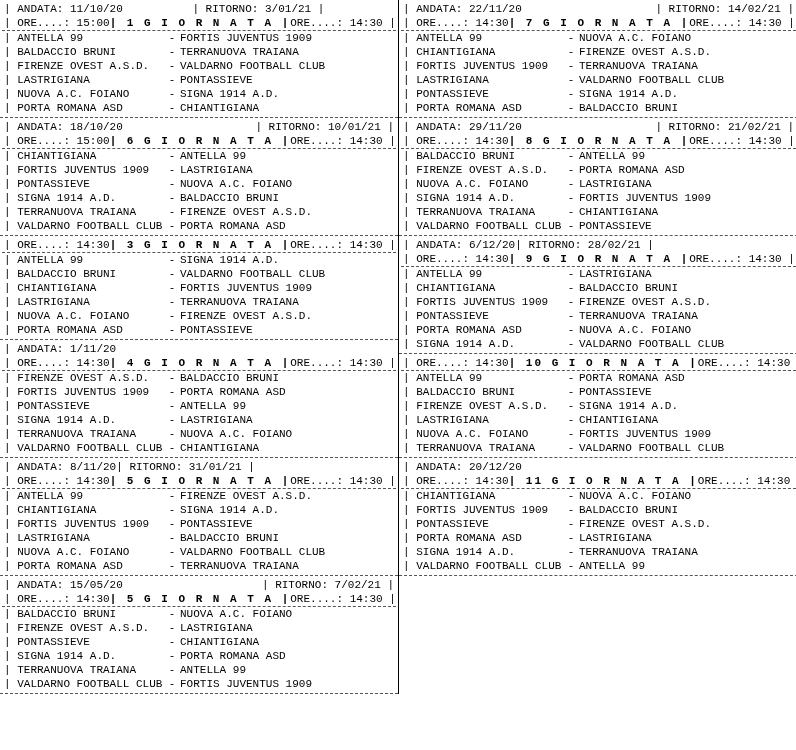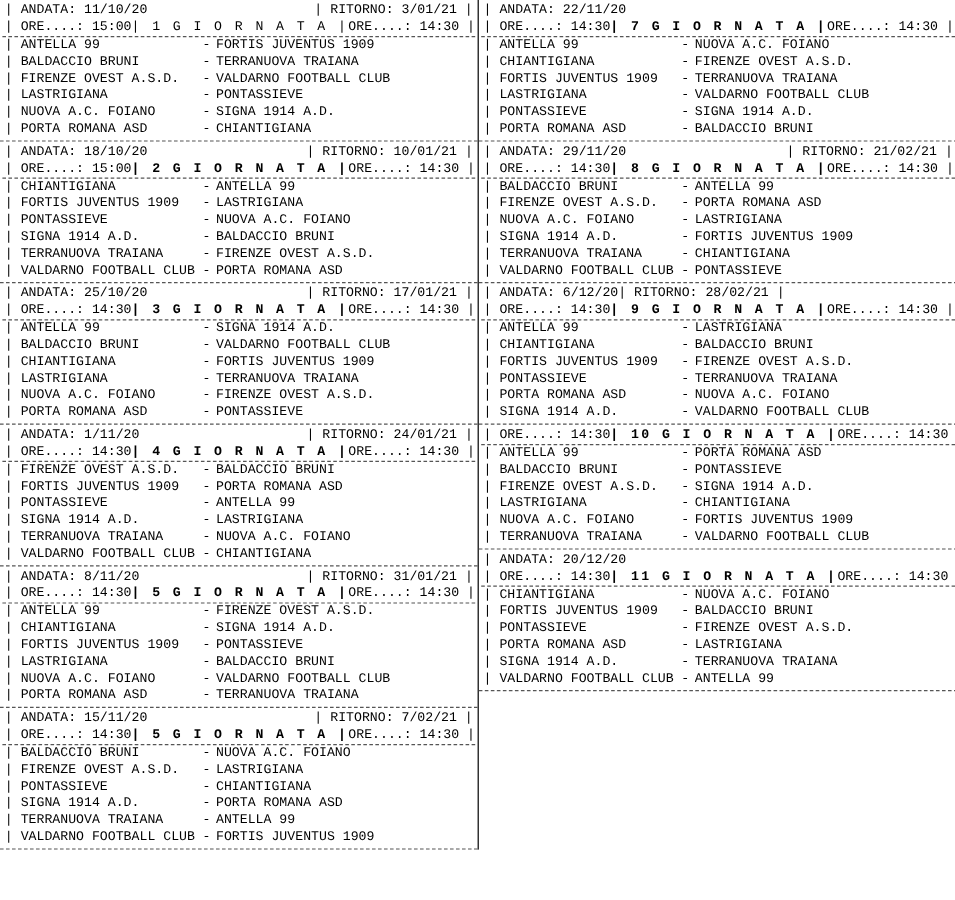--- a/index.html
+++ b/index.html
@@ -60,25 +60,25 @@
     }
   </style>
 </head>
 <body>
 
 <div class="page">
 <div class="column">
       <div class="giornata-block">
         <div class="header-row">
           <span>| ANDATA: 11/10/20</span>
-          <span style="flex:1;text-align:right">| RITORNO: 3/01/21 |</span>
+          <span style="flex:1;text-align:center">| RITORNO: 3/01/21 |</span>
         </div>
         <div class="header-row">
           <span>| ORE....: 15:00</span>
-          <span style="flex:1;text-align:left;font-weight:normal;letter-spacing:2px">| 1 G I O R N A T A |</span>
+          <span style="flex:1;text-align:left;font-weight:bold;letter-spacing:2px">| 1 G I O R N A T A |</span>
           <span style="text-align:right"> ORE....: 14:30 |</span>
         </div>
         <div class="separator"></div>
         <div class="match-row">
           <span class="match-home">| ANTELLA 99</span>
           <span class="match-dash"> - </span>
           <span class="match-away">FORTIS JUVENTUS 1909</span>
         </div>
         <div class="match-row">
           <span class="match-home">| BALDACCIO BRUNI</span>
@@ -106,21 +106,21 @@
           <span class="match-away">CHIANTIGIANA</span>
         </div>
       </div>
       <div class="giornata-block">
         <div class="header-row">
           <span>| ANDATA: 18/10/20</span>
           <span style="flex:1;text-align:right">| RITORNO: 10/01/21 |</span>
         </div>
         <div class="header-row">
           <span>| ORE....: 15:00</span>
-          <span style="flex:1;text-align:center;font-weight:bold;letter-spacing:2px">| 2 G I O R N A T A |</span>
+          <span style="flex:1;text-align:center;font-weight:bold;letter-spacing:2px">| 6 G I O R N A T A |</span>
           <span style="text-align:right"> ORE....: 14:30 |</span>
         </div>
         <div class="separator"></div>
         <div class="match-row">
           <span class="match-home">| CHIANTIGIANA</span>
           <span class="match-dash"> - </span>
           <span class="match-away">ANTELLA 99</span>
         </div>
         <div class="match-row">
           <span class="match-home">| FORTIS JUVENTUS 1909</span>
@@ -143,24 +143,20 @@
           <span class="match-away">FIRENZE OVEST A.S.D.</span>
         </div>
         <div class="match-row">
           <span class="match-home">| VALDARNO FOOTBALL CLUB</span>
           <span class="match-dash"> - </span>
           <span class="match-away">PORTA ROMANA ASD</span>
         </div>
       </div>
       <div class="giornata-block">
         <div class="header-row">
-          <span>| ANDATA: 25/10/20</span>
-          <span style="flex:1;text-align:right">| RITORNO: 17/01/21 |</span>
-        </div>
-        <div class="header-row">
           <span>| ORE....: 14:30</span>
           <span style="flex:1;text-align:center;font-weight:bold;letter-spacing:2px">| 3 G I O R N A T A |</span>
           <span style="text-align:right"> ORE....: 14:30 |</span>
         </div>
         <div class="separator"></div>
         <div class="match-row">
           <span class="match-home">| ANTELLA 99</span>
           <span class="match-dash"> - </span>
           <span class="match-away">SIGNA 1914 A.D.</span>
         </div>
@@ -186,21 +182,20 @@
         </div>
         <div class="match-row">
           <span class="match-home">| PORTA ROMANA ASD</span>
           <span class="match-dash"> - </span>
           <span class="match-away">PONTASSIEVE</span>
         </div>
       </div>
       <div class="giornata-block">
         <div class="header-row">
           <span>| ANDATA: 1/11/20</span>
-          <span style="flex:1;text-align:right">| RITORNO: 24/01/21 |</span>
         </div>
         <div class="header-row">
           <span>| ORE....: 14:30</span>
           <span style="flex:1;text-align:center;font-weight:bold;letter-spacing:2px">| 4 G I O R N A T A |</span>
           <span style="text-align:right"> ORE....: 14:30 |</span>
         </div>
         <div class="separator"></div>
         <div class="match-row">
           <span class="match-home">| FIRENZE OVEST A.S.D.</span>
           <span class="match-dash"> - </span>
@@ -228,21 +223,21 @@
         </div>
         <div class="match-row">
           <span class="match-home">| VALDARNO FOOTBALL CLUB</span>
           <span class="match-dash"> - </span>
           <span class="match-away">CHIANTIGIANA</span>
         </div>
       </div>
       <div class="giornata-block">
         <div class="header-row">
           <span>| ANDATA: 8/11/20</span>
-          <span style="flex:1;text-align:right">| RITORNO: 31/01/21 |</span>
+          <span style="flex:1;">| RITORNO: 31/01/21 |</span>
         </div>
         <div class="header-row">
           <span>| ORE....: 14:30</span>
           <span style="flex:1;text-align:center;font-weight:bold;letter-spacing:2px">| 5 G I O R N A T A |</span>
           <span style="text-align:right"> ORE....: 14:30 |</span>
         </div>
         <div class="separator"></div>
         <div class="match-row">
           <span class="match-home">| ANTELLA 99</span>
           <span class="match-dash"> - </span>
@@ -269,21 +264,21 @@
           <span class="match-away">VALDARNO FOOTBALL CLUB</span>
         </div>
         <div class="match-row">
           <span class="match-home">| PORTA ROMANA ASD</span>
           <span class="match-dash"> - </span>
           <span class="match-away">TERRANUOVA TRAIANA</span>
         </div>
       </div>
       <div class="giornata-block">
         <div class="header-row">
-          <span>| ANDATA: 15/11/20</span>
+          <span>| ANDATA: 15/05/20</span>
           <span style="flex:1;text-align:right">| RITORNO: 7/02/21 |</span>
         </div>
         <div class="header-row">
           <span>| ORE....: 14:30</span>
           <span style="flex:1;text-align:center;font-weight:bold;letter-spacing:2px">| 5 G I O R N A T A |</span>
           <span style="text-align:right"> ORE....: 14:30 |</span>
         </div>
         <div class="separator"></div>
         <div class="match-row">
           <span class="match-home">| BALDACCIO BRUNI</span>
@@ -314,20 +309,21 @@
           <span class="match-home">| VALDARNO FOOTBALL CLUB</span>
           <span class="match-dash"> - </span>
           <span class="match-away">FORTIS JUVENTUS 1909</span>
         </div>
       </div>
     </div>
     <div class="column">
       <div class="giornata-block">
         <div class="header-row">
           <span>| ANDATA: 22/11/20</span>
+          <span style="flex:1;text-align:right">| RITORNO: 14/02/21 |</span>
         </div>
         <div class="header-row">
           <span>| ORE....: 14:30</span>
           <span style="flex:1;text-align:center;font-weight:bold;letter-spacing:2px">| 7 G I O R N A T A |</span>
           <span style="text-align:right"> ORE....: 14:30 |</span>
         </div>
         <div class="separator"></div>
         <div class="match-row">
           <span class="match-home">| ANTELLA 99</span>
           <span class="match-dash"> - </span>

